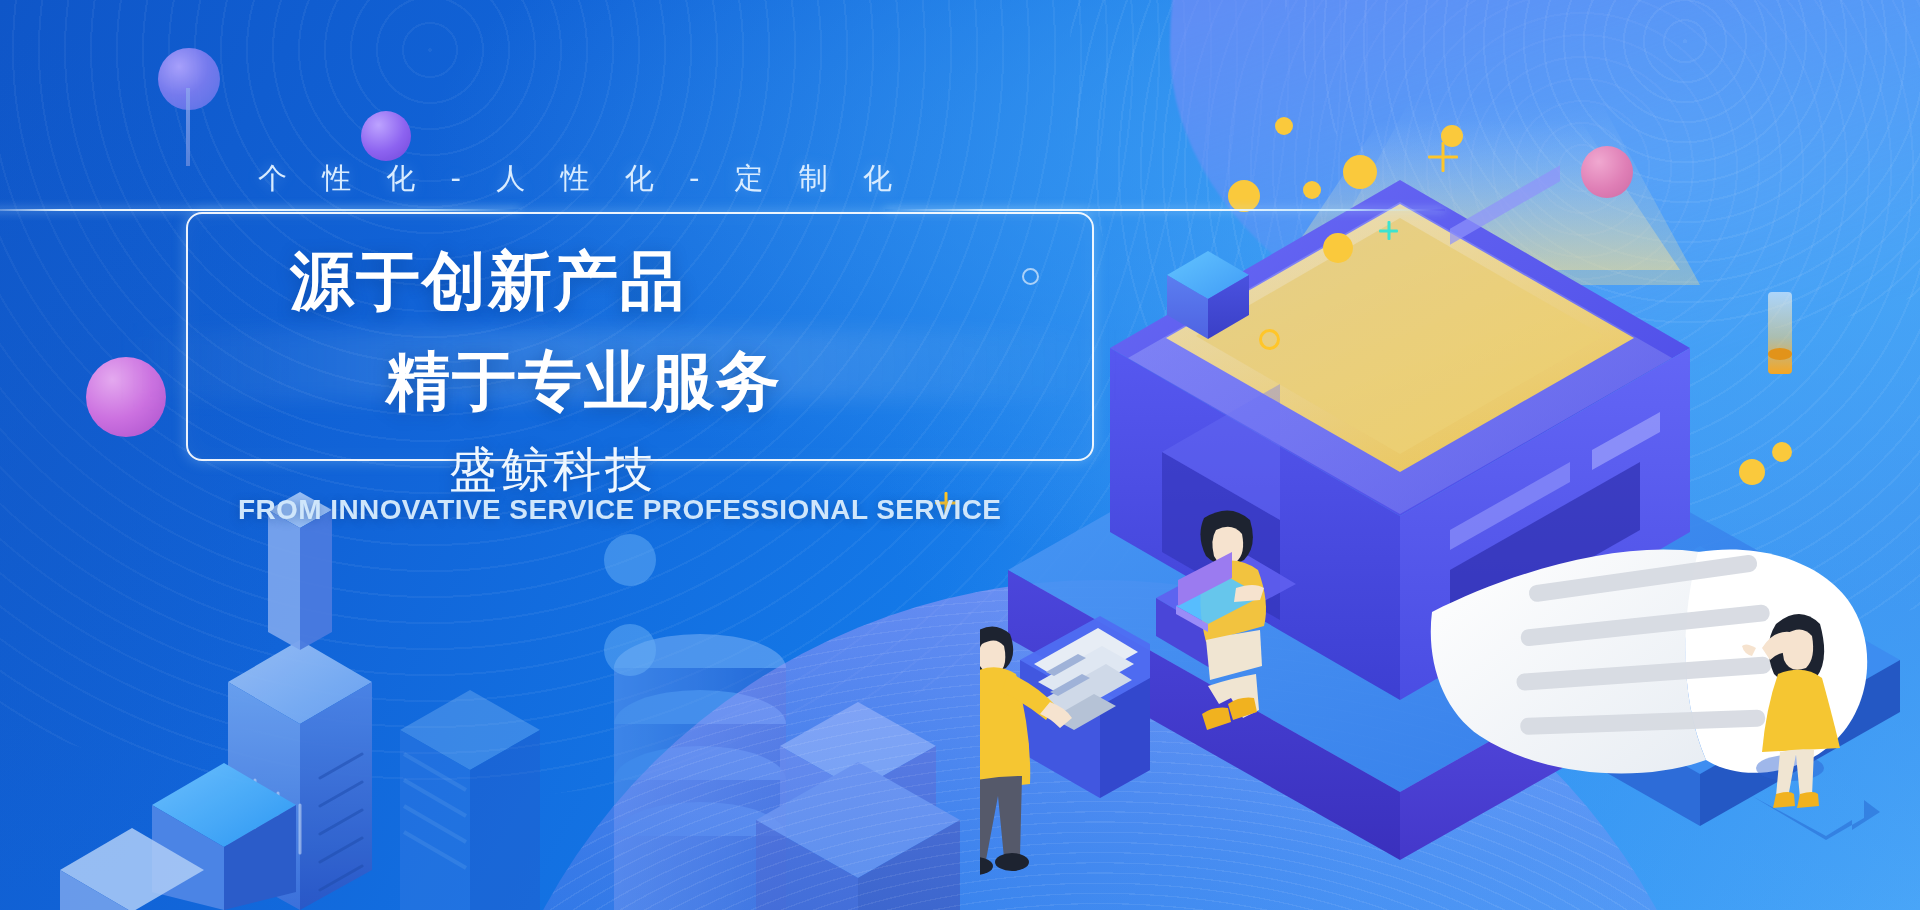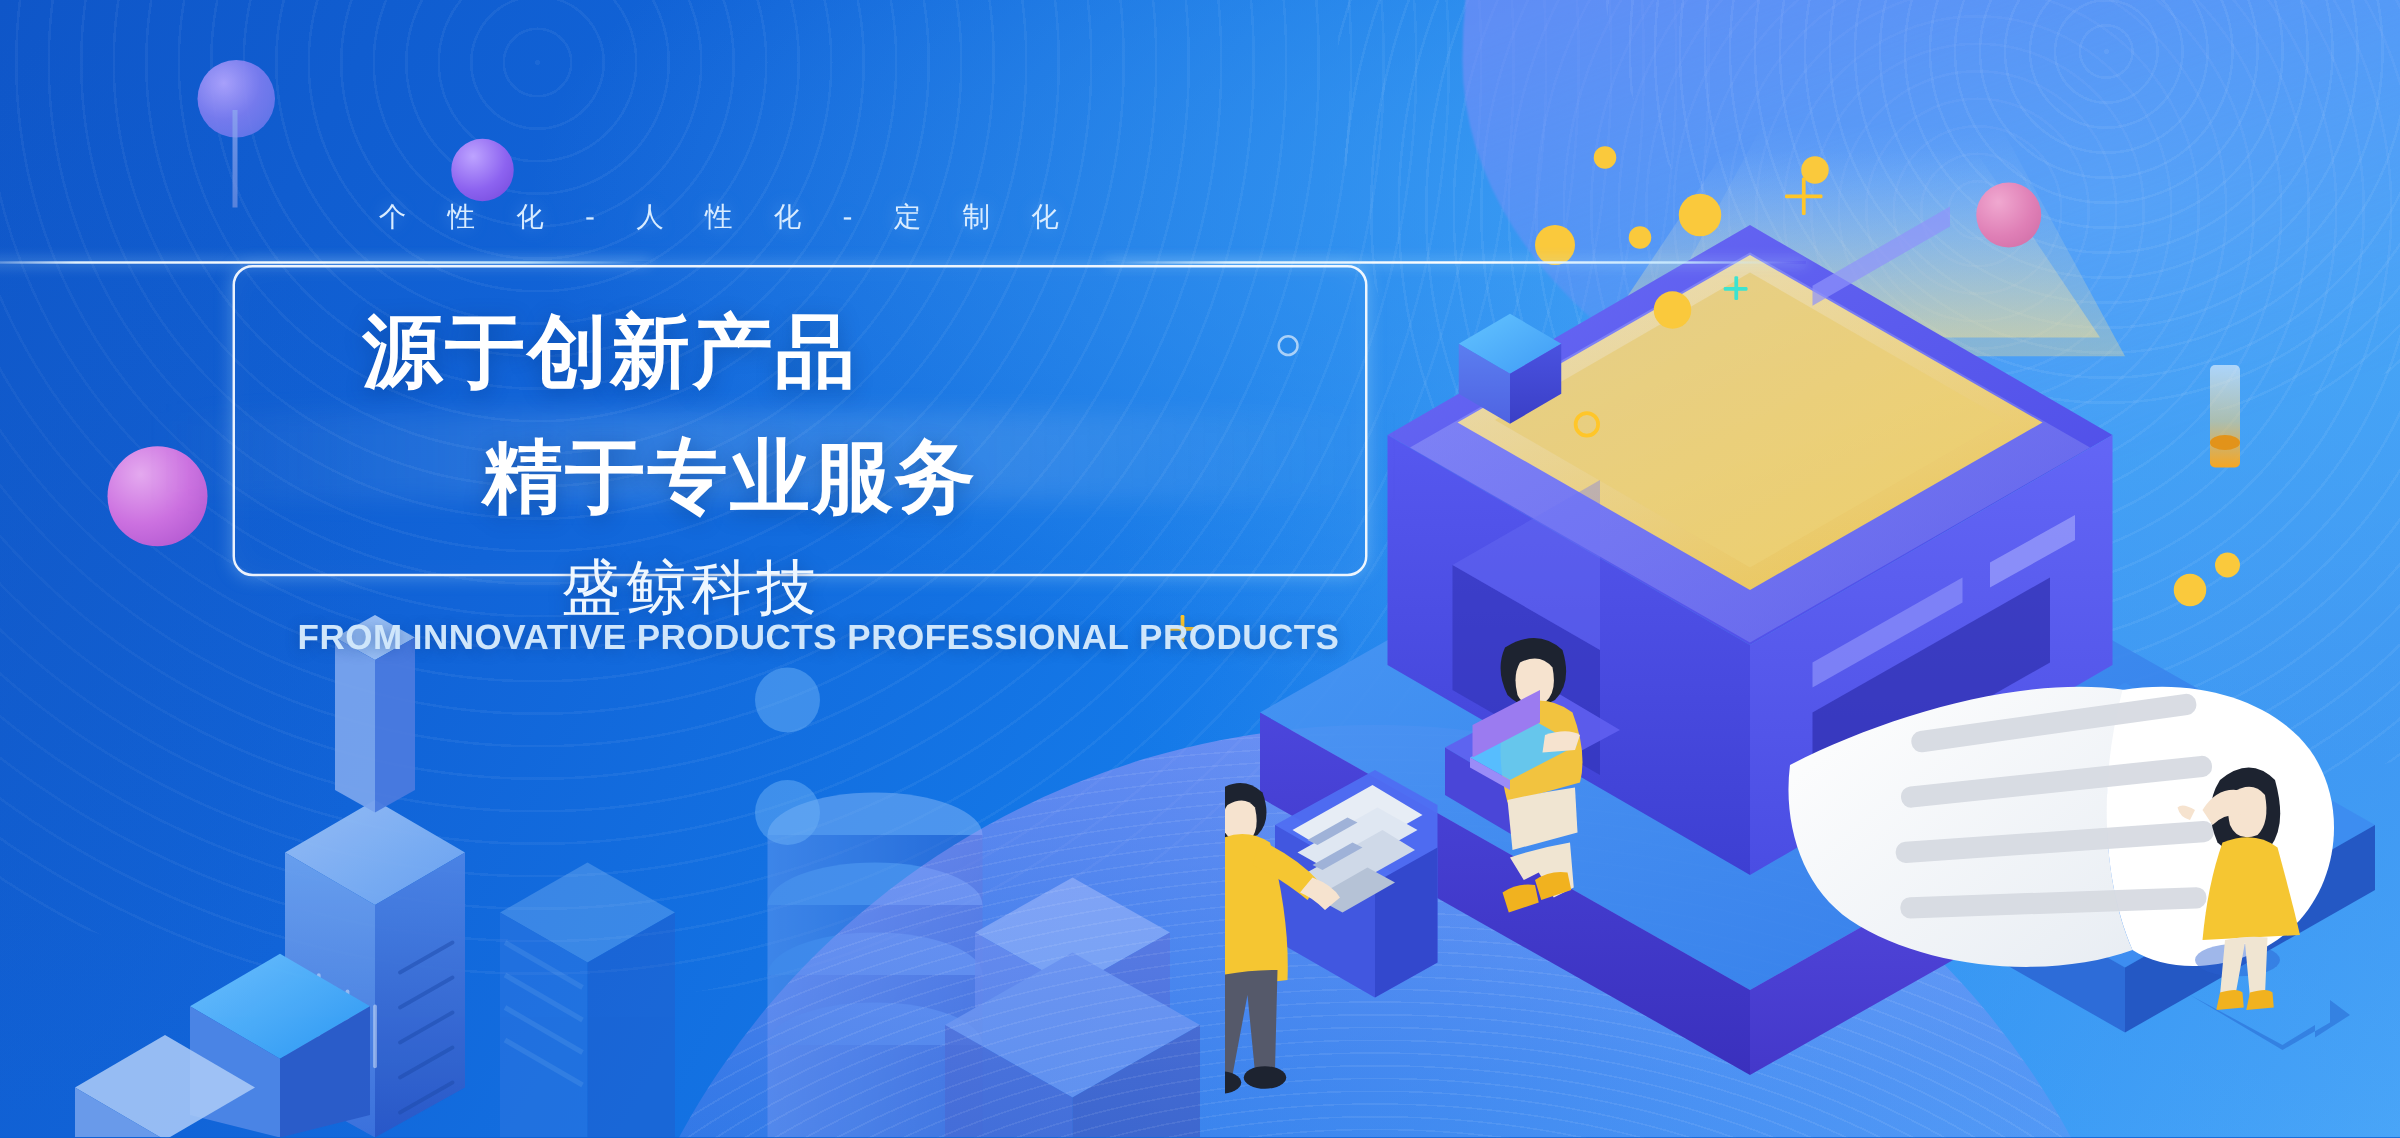--- a/index.html
+++ b/index.html
@@ -128,21 +128,21 @@
   .tube-cap{
     position:absolute;left:1768px;top:348px;width:24px;height:12px;border-radius:50%;
     background:#e2931a;
   }
 
   .cube-float{position:absolute;left:1163px;top:247px;width:90px;height:96px;}
 
   
   .eyebrow{
     position:absolute;left:0;right:0;top:159px;text-align:center;
-    color:#d9ecff;font-size:22px;letter-spacing:13px;
+    color:#d9ecff;font-size:29px;letter-spacing:13px;
     text-shadow:0 0 14px rgba(140,200,255,.45);
     font-family:"DejaVu Sans","Liberation Sans",sans-serif;
     padding-left:13px;
   }
   .eyebrow-inner{display:inline-block;transform:translateX(-385px);}
 
   
   .glow-line{
     position:absolute;top:209px;height:2px;
     background:linear-gradient(90deg, rgba(255,255,255,0) 0%, rgba(235,248,255,.95) 18%, rgba(255,255,255,1) 50%, rgba(200,235,255,.9) 82%, rgba(255,255,255,0) 100%);
@@ -504,15 +504,15 @@
   <div class="sheen"></div>
 
   <div class="frame"></div>
 
   <div class="headline">
     <div class="hl-line hl2">精于专业服务</div>
     <div class="hl-line hl1">源于创新产品</div>
   </div>
 
   <div class="brandname">盛鲸科技</div>
-  <div class="tagline">FROM INNOVATIVE PRODUCTS PROFESSIONAL PRODUCTS</div>
+  <div class="tagline">FROM INNOVATIVE SERVICE PROFESSIONAL SERVICE</div>
 
 </div>
 
 </body></html>

